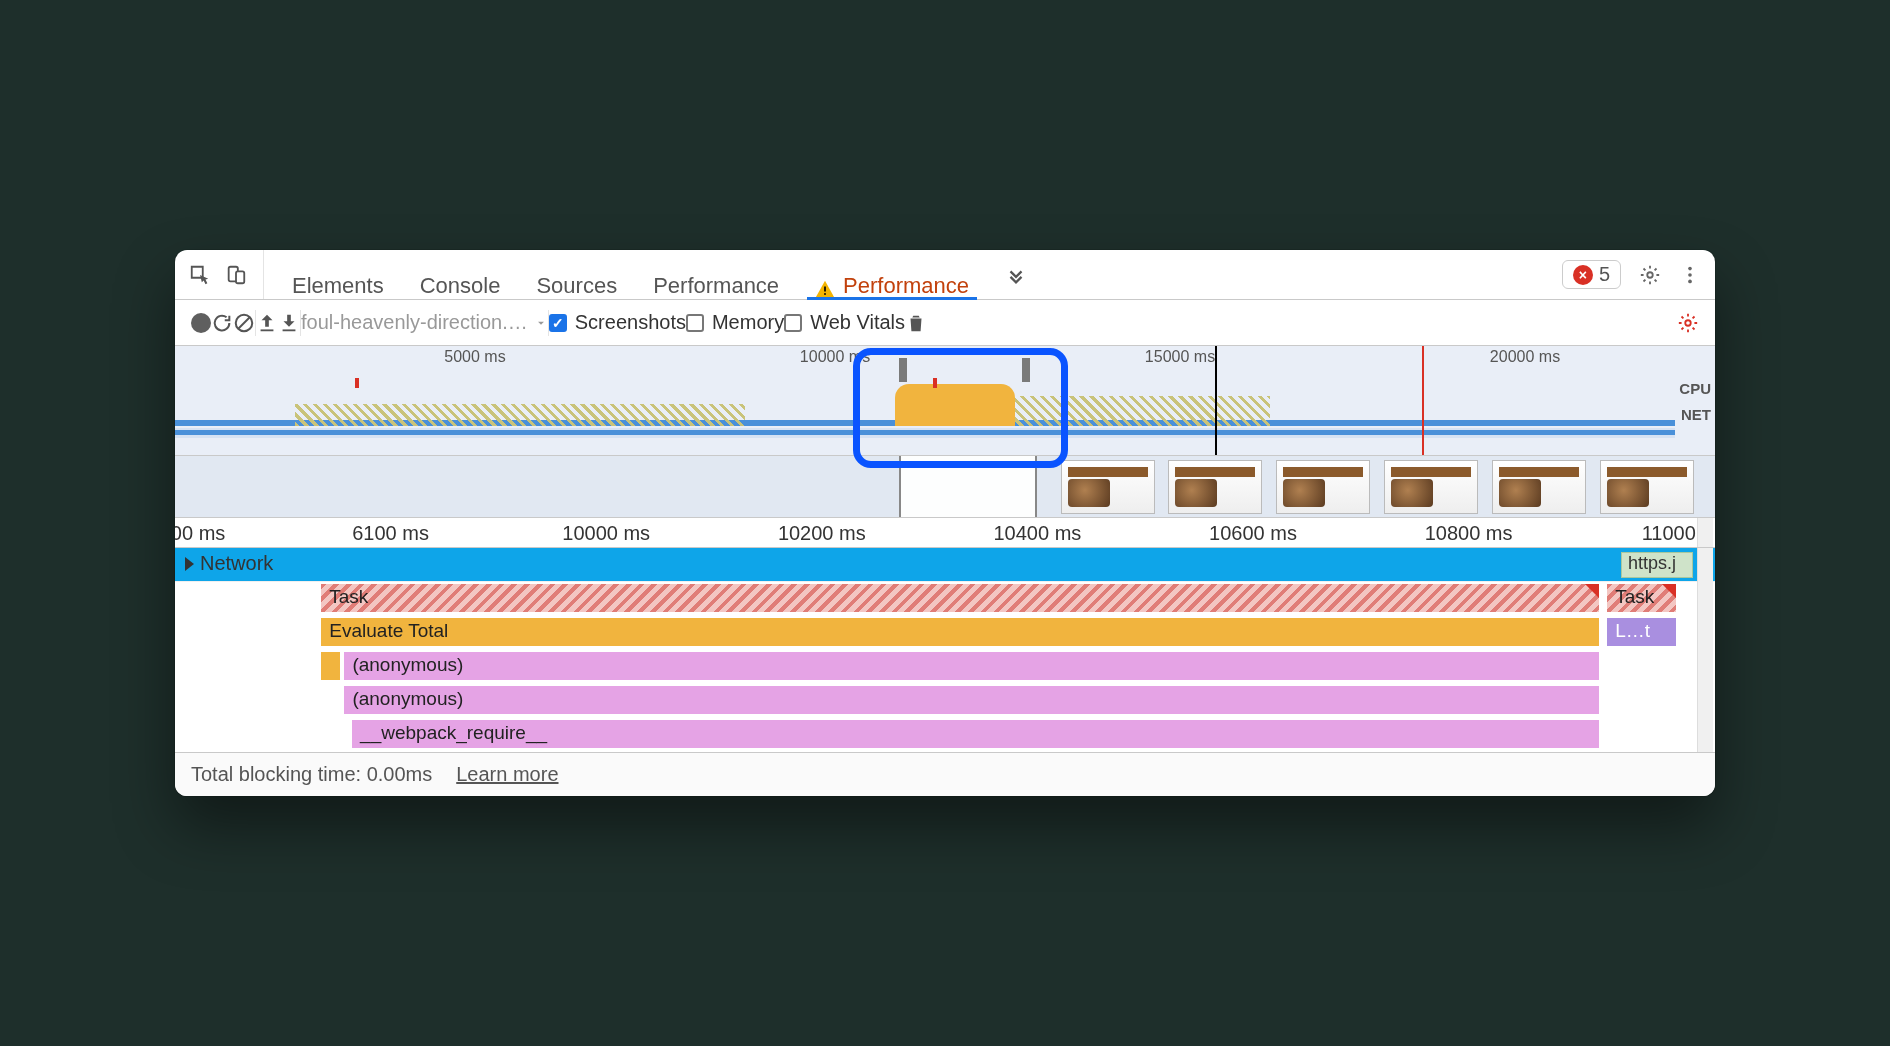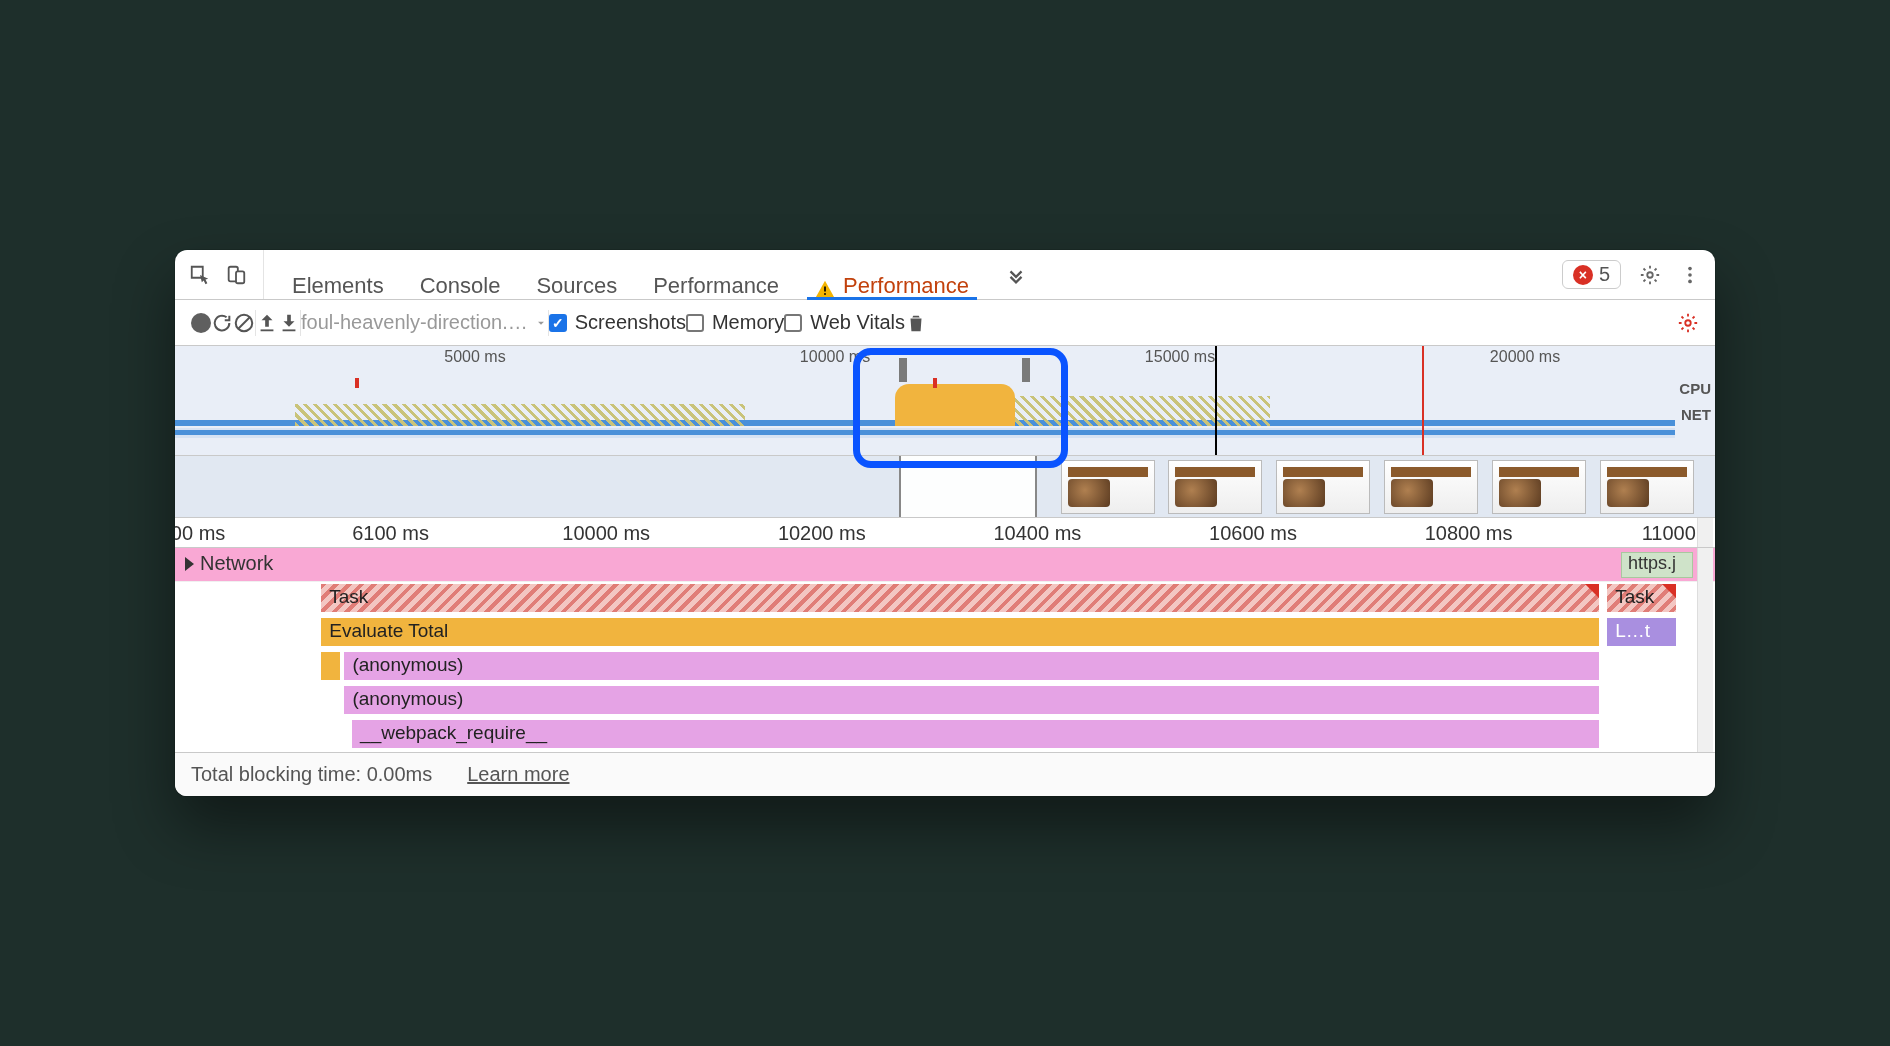--- a/index.html
+++ b/index.html
@@ -54,36 +54,36 @@
   .film{position:relative;height:62px;border-bottom:1px solid var(--border);background:#e1e8f2;overflow:hidden}
   .thumb{position:absolute;top:4px;height:54px;width:94px;background:linear-gradient(#fff,#eee);border:1px solid #bbb}
   .thumb::before{content:"";position:absolute;top:6px;left:6px;right:6px;height:10px;background:#8b5a2b}
   .thumb::after{content:"";position:absolute;bottom:6px;left:6px;width:42px;height:28px;background:radial-gradient(circle at 40% 40%,#b08050,#5a3a20);border-radius:4px}
   .film-sel{position:absolute;top:0;bottom:0;background:rgba(255,255,255,.92);border-left:2px solid #888;border-right:2px solid #888}
   
   .ruler{position:relative;height:30px;border-bottom:1px solid var(--border);font-size:20px;color:#333;background:#fff}
   .ruler .rt{position:absolute;top:4px;transform:translateX(-50%)}
   .tracks{position:relative;background:#fff}
   .row{position:relative;height:34px;border-bottom:1px solid #f0f0f0;font-size:20px}
-  .row.hdr{background:#f9a8d4}
+  .row.hdr{background:#0ea5e9}
   .row .lbl{position:absolute;left:10px;top:4px;display:flex;align-items:center;gap:6px}
   .tri{display:inline-block;width:0;height:0;border-style:solid}
   .tri.r{border-width:7px 0 7px 9px;border-color:transparent transparent transparent #333}
   .tri.d{border-width:9px 7px 0 7px;border-color:#333 transparent transparent transparent}
   .net-hdr{background:linear-gradient(90deg,#f6c143 0 110px,transparent 110px)}
   .pill{position:absolute;top:4px;height:26px;padding:0 6px;background:#cfe3c9;border:1px solid #a8c89e;font-size:18px;overflow:hidden}
   .flame{position:relative;height:34px}
   .bar{position:absolute;top:2px;height:28px;font-size:19px;color:#222;padding:2px 8px;white-space:nowrap;overflow:hidden}
   .bar.task{background:repeating-linear-gradient(135deg,#e07d77 0 4px,#f3c6c2 4px 9px)}
   .bar.task::after{content:"";position:absolute;right:0;top:0;border-style:solid;border-width:0 14px 14px 0;border-color:transparent #d93025 transparent transparent}
   .bar.eval{background:#f1b43e}
   .bar.purple{background:#a98fe0;color:#fff}
   .bar.anon{background:#e5a3e5}
   .scrollbar{position:absolute;right:2px;top:0;bottom:0;width:16px;background:#f0f0f0;border-left:1px solid #ddd}
-  .footer{height:44px;display:flex;align-items:center;gap:35px;padding:0 16px;font-size:20px;color:#555;border-top:1px solid var(--border);background:#fafafa}
+  .footer{height:44px;display:flex;align-items:center;gap:24px;padding:0 16px;font-size:20px;color:#555;border-top:1px solid var(--border);background:#fafafa}
   .footer a{color:#555;text-decoration:underline}
   svg{display:block}
 </style>
 </head>
 <body>
 
 <div class="window">
 
 
   <div class="tabs">

